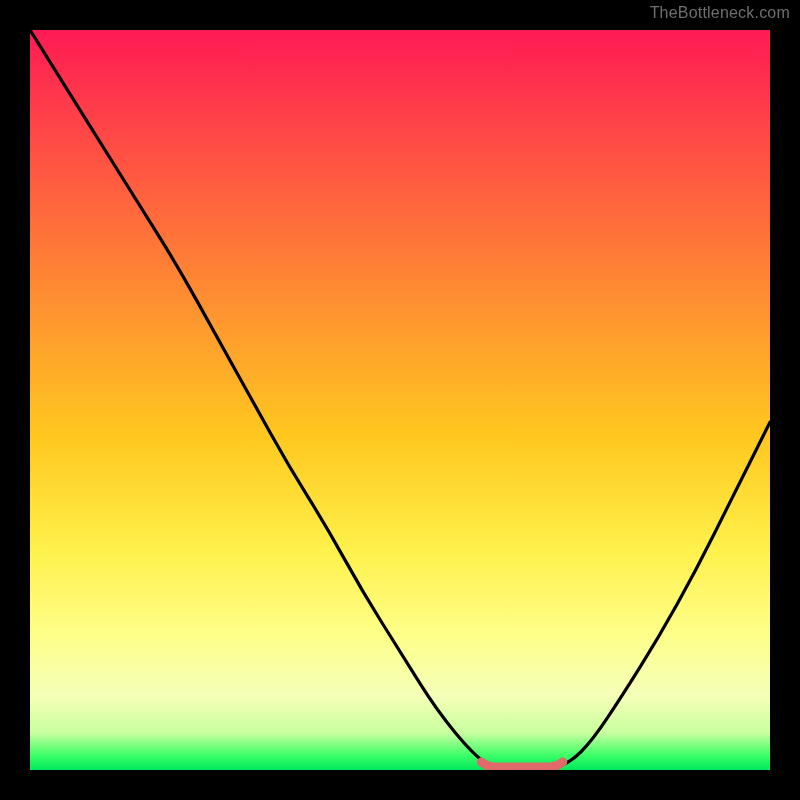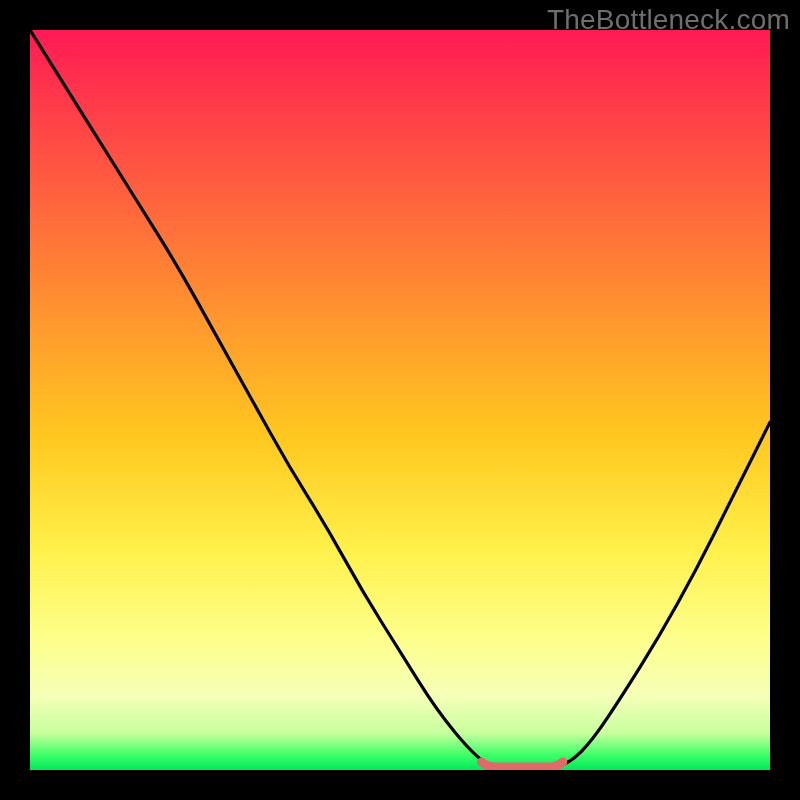--- a/index.html
+++ b/index.html
@@ -47,21 +47,21 @@
   }
   .curve {
     position: absolute;
     top: 0; left: 0;
   }
   .watermark {
     position: absolute;
     top: 4px;
     right: 10px;
     color: #6e6e6e;
-    font-size: 28px;
+    font-size: 16px;
     letter-spacing: 0.2px;
   }
 </style>
 </head>
 <body>
 
 <div class="frame">
   <div class="plot">
     <div class="gradient"></div>
     <svg class="curve" width="740" height="740" viewBox="0 0 740 740">

